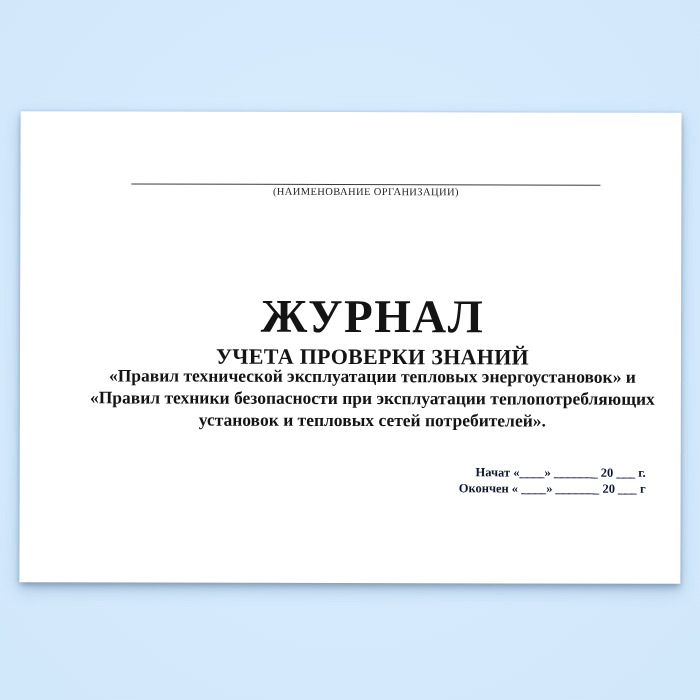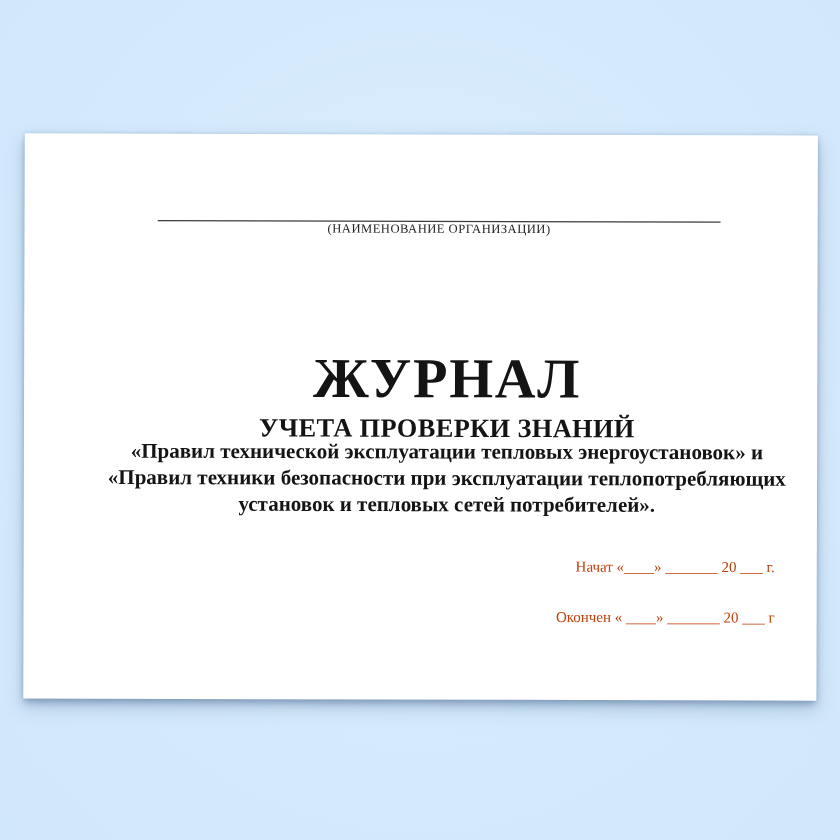--- a/index.html
+++ b/index.html
@@ -72,25 +72,25 @@
     font-weight: bold;
     color: #141414;
   }
   .desc-line { white-space: nowrap; }
   .dates-block {
     position: absolute;
     right: 35px; top: 352px;
     text-align: right;
     font-size: 12.5px;
     line-height: 16px;
-    font-weight: normal;
-    color: #c2410c;
+    font-weight: bold;
+    color: #0f172a;
   }
   .date-line { white-space: nowrap; }
-  .date-line + .date-line { margin-top: 26px; text-align: right; }
+  .date-line + .date-line { margin-top: 0; text-align: right; }
 </style>
 </head>
 <body>
 
 <div class="page">
 
   <div class="org-block">
     <div class="org-underline"></div>
     <div class="org-label">(НАИМЕНОВАНИЕ ОРГАНИЗАЦИИ)</div>
   </div>

